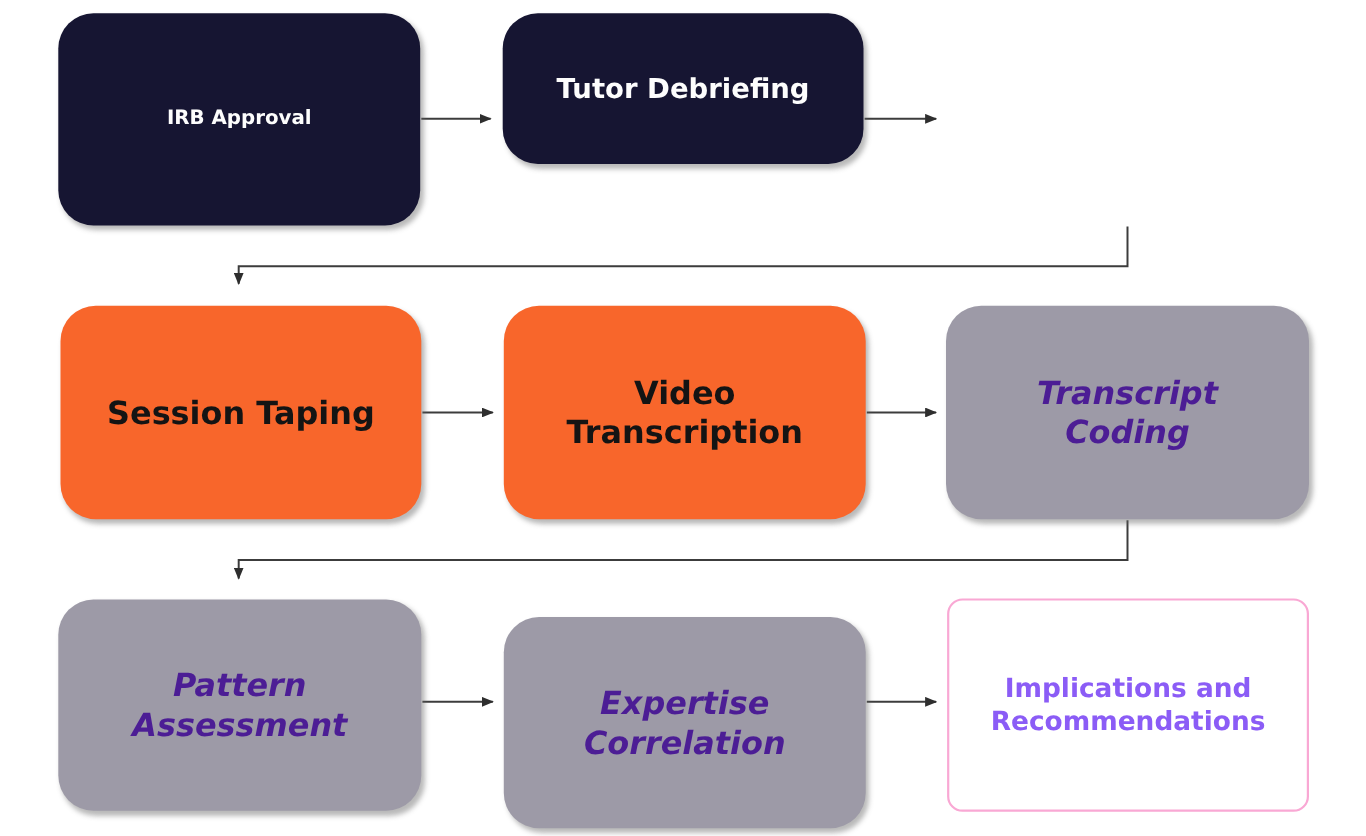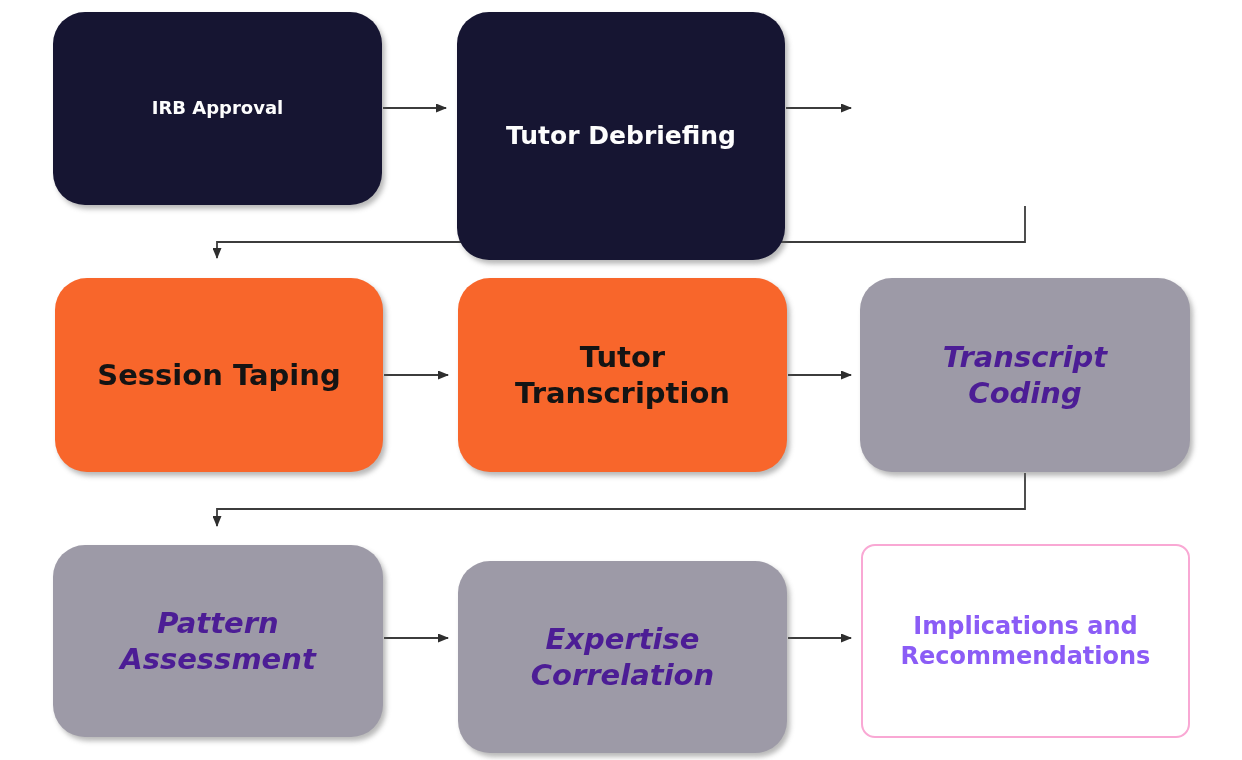--- a/index.html
+++ b/index.html
@@ -36,21 +36,21 @@
   .orange{background:#f8662b;color:#141414;}
   .gray{background:#9d9aa7;color:#4c1d95;font-style:italic;}
   .outline{
     background:#ffffff;color:#8b5cf6;
     border:2px solid #f9a8d4;
     border-radius:14px;
     box-shadow:none;
   }
   
   .n0{left:53px;top:12px;width:329px;height:193px;font-size:18px;}
-  .n1{left:457px;top:12px;width:328px;height:248px;font-size:25px;}
+  .n1{left:457px;top:12px;width:328px;height:137px;font-size:25px;}
   .n2{left:860px;top:12px;width:330px;height:193px;font-size:25px;}
   
   .n3{left:55px;top:278px;width:328px;height:194px;font-size:29px;}
   .n4{left:458px;top:278px;width:329px;height:194px;font-size:29px;}
   .n5{left:860px;top:278px;width:330px;height:194px;font-size:29px;}
   
   .n6{left:53px;top:545px;width:330px;height:192px;font-size:29px;align-items:center;}
   .n7{left:458px;top:545px;width:329px;height:192px;font-size:29px;margin-top:16px;}
   .n8{left:861px;top:544px;width:329px;height:194px;font-size:24px;}
 </style>
@@ -80,21 +80,21 @@
   <div class="node n0 navy">
     <span>IRB Approval</span>
   </div>
   <div class="node n1 navy">
     <span>Tutor Debriefing</span>
   </div>
   <div class="node n3 orange">
     <span>Session Taping</span>
   </div>
   <div class="node n4 orange">
-    <span>Tutor
+    <span>Video
 Transcription</span>
   </div>
   <div class="node n5 gray">
     <span>Transcript
 Coding</span>
   </div>
   <div class="node n6 gray">
     <span>Pattern
 Assessment</span>
   </div>

